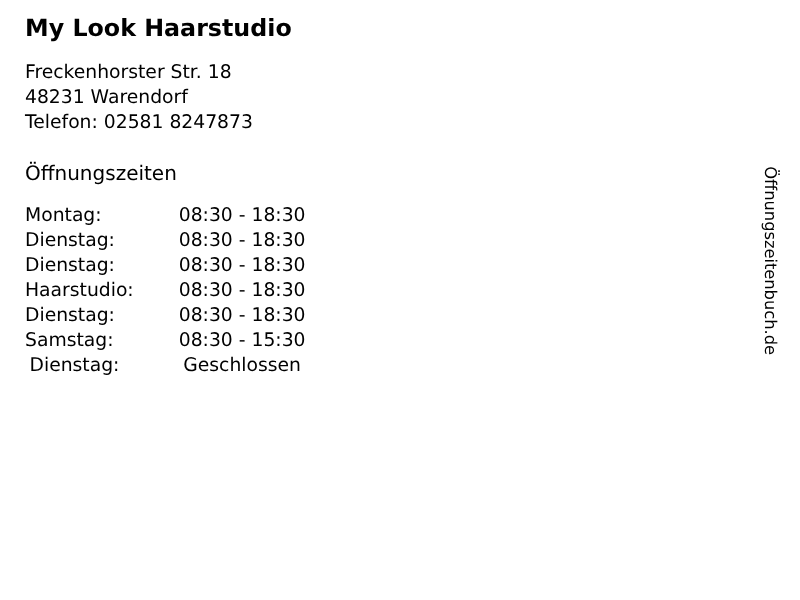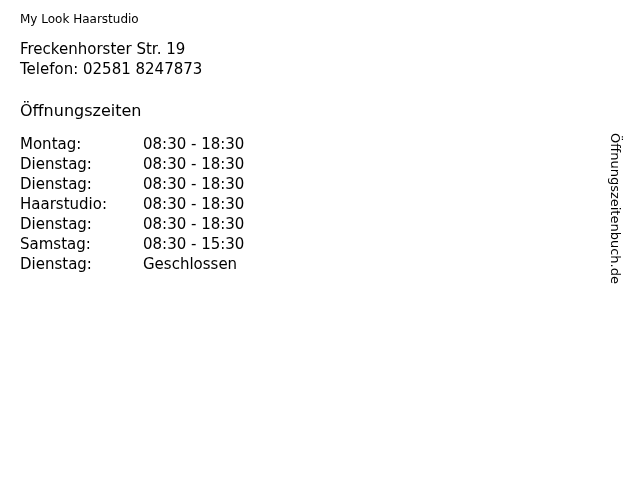--- a/index.html
+++ b/index.html
@@ -14,22 +14,22 @@
     font-family: "DejaVu Sans", "Liberation Sans", sans-serif;
     position: relative;
     overflow: hidden;
   }
   .content {
     position: absolute;
     left: 20px;
     top: 0;
   }
   .title {
-    font-size: 12px;
-    font-weight: normal;
+    font-size: 19px;
+    font-weight: bold;
     margin: 12px 0 0 0;
     white-space: nowrap;
   }
   .address {
     margin-top: 13px;
     font-size: 15px;
     line-height: 20px;
   }
   .heading {
     font-size: 16px;
@@ -37,20 +37,21 @@
     margin: 22px 0 0 0;
     white-space: nowrap;
   }
   .hours-table {
     margin-top: 14px;
     font-size: 15px;
     line-height: 20px;
   }
   .row {
     display: flex;
+    justify-content: center;
   }
   .day {
     flex: 0 0 123px;
     width: 123px;
   }
   .hours {
     white-space: nowrap;
   }
   .vertical-brand {
     position: absolute;
@@ -66,21 +67,22 @@
 </head>
 <body>
 
 <div class="page">
 
   <div class="content">
 
     <h1 class="title">My Look Haarstudio</h1>
 
     <div class="address">
-      <div>Freckenhorster Str. 19</div>
+      <div>Freckenhorster Str. 18</div>
+      <div>48231 Warendorf</div>
       <div>Telefon: 02581 8247873</div>
     </div>
 
     <h2 class="heading">Öffnungszeiten</h2>
 
     <div class="hours-table">
 
       <div class="row">
         <span class="day">Montag:</span>
         <span class="hours">08:30 - 18:30</span>

